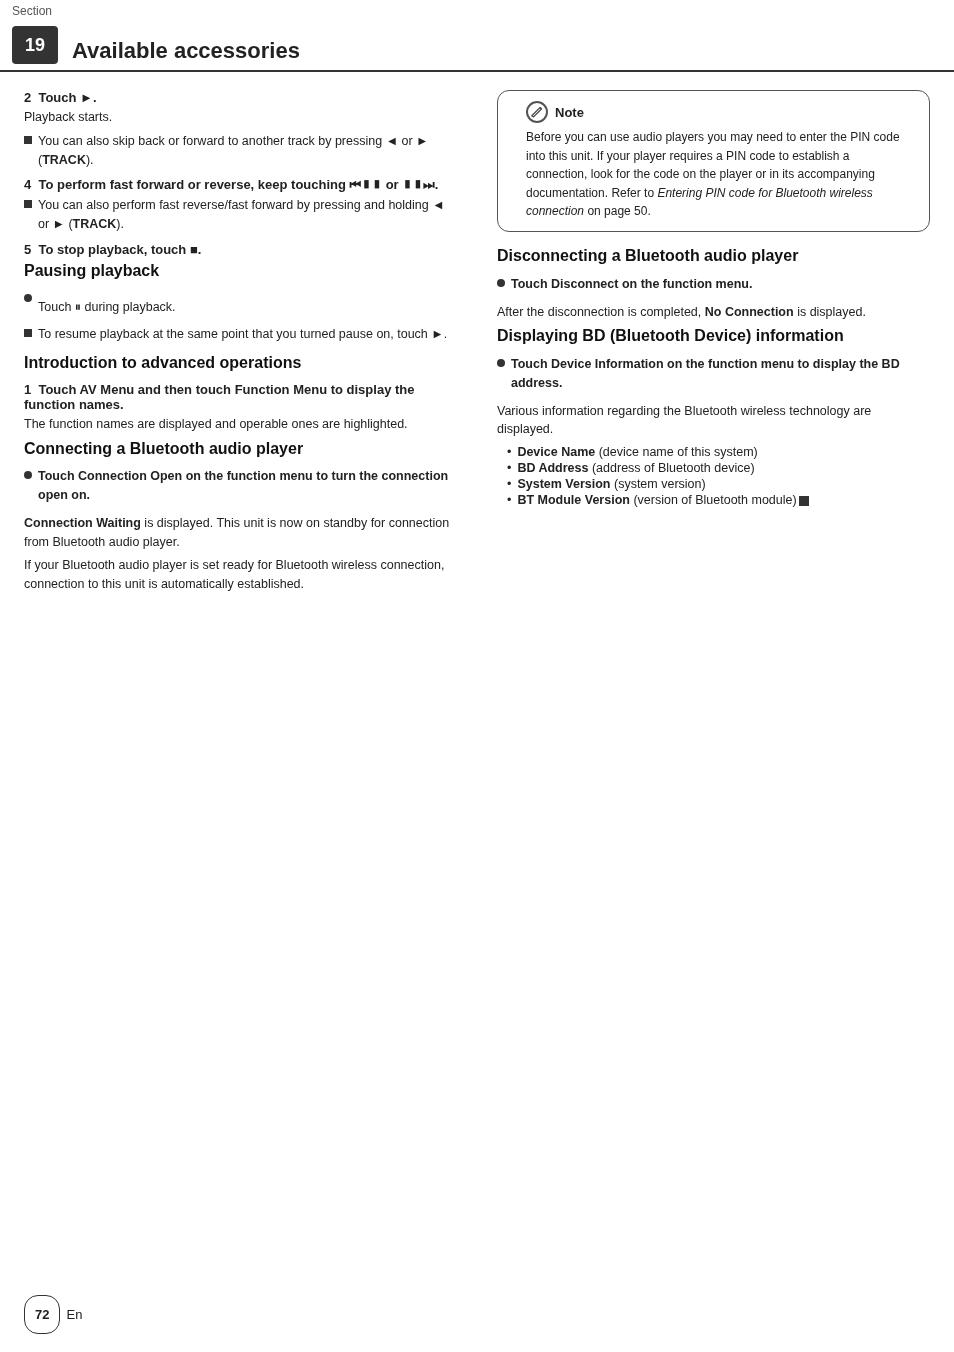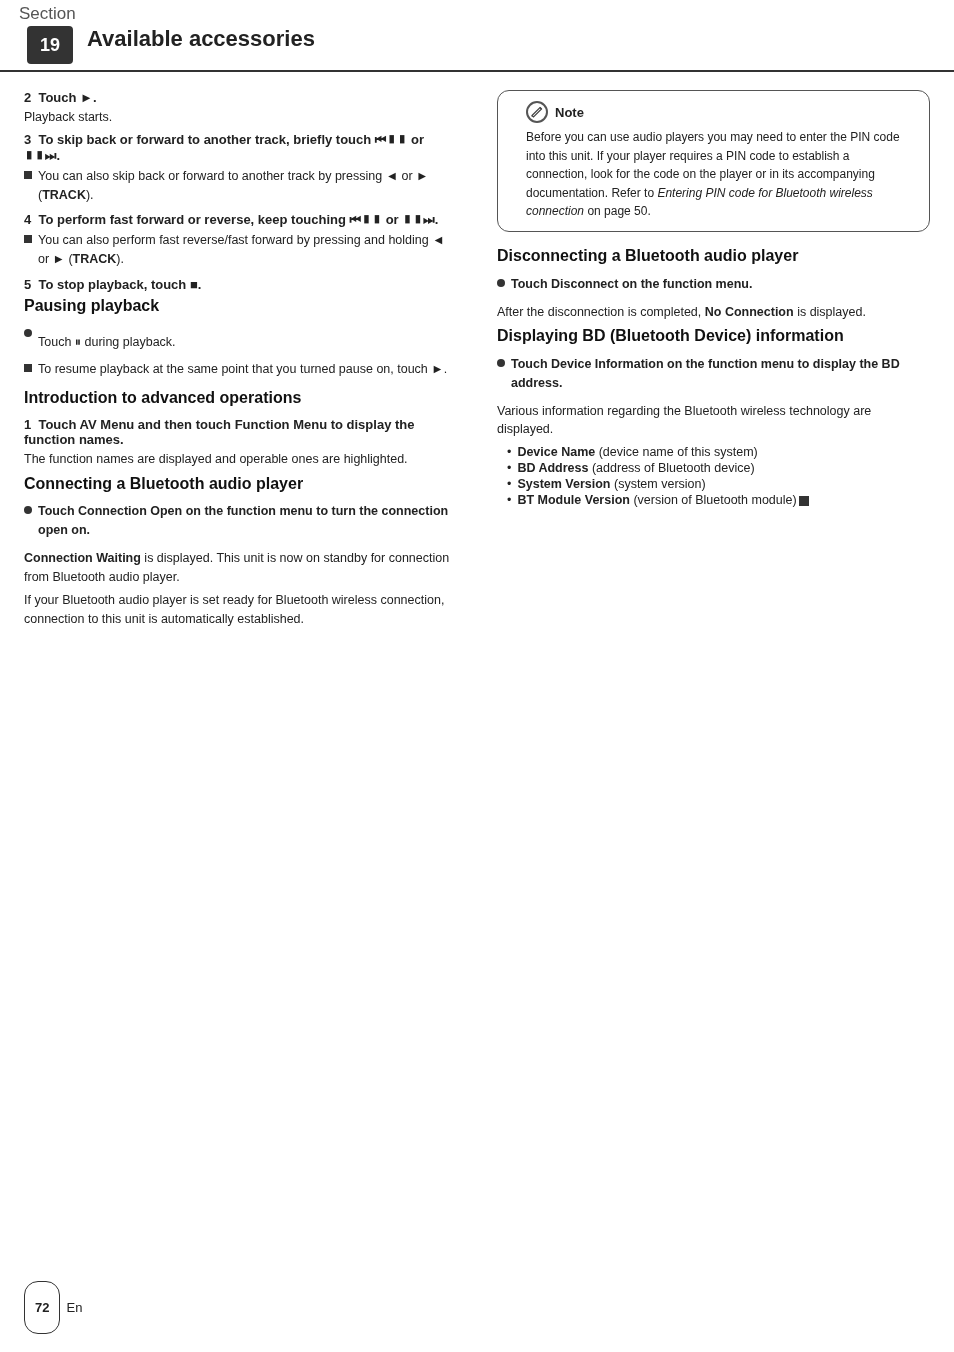--- a/index.html
+++ b/index.html
@@ -9,31 +9,31 @@
       background: #fff;
       font-family: Arial, Helvetica, sans-serif;
       font-size: 13px;
       color: #222;
       position: relative;
     }
 
     
     .header {
       display: flex;
-      align-items: flex-start;
+      align-items: flex-end;
       border-bottom: 2px solid #333;
-      padding: 6px 18px 6px 27px;
+      padding: 6px 18px 6px 12px;
       background: #fff;
     }
     .section-label {
-      font-size: 17px;
+      font-size: 12px;
       color: #555;
       position: absolute;
       top: 4px;
-      left: 19px;
+      left: 12px;
     }
     .section-box {
       display: inline-flex;
       align-items: center;
       justify-content: center;
       background: #333;
       color: #fff;
       font-size: 18px;
       font-weight: bold;
       width: 46px;
@@ -184,21 +184,21 @@
       align-items: center;
       gap: 6px;
       font-size: 13px;
     }
     .page-num-box {
       display: inline-flex;
       align-items: center;
       justify-content: center;
       border: 1.5px solid #333;
       border-radius: 14px;
-      padding: 18px 10px;
+      padding: 11px 10px;
       font-size: 13px;
       font-weight: bold;
     }
 
     
     .stop-icon {
       display: inline-block;
       width: 10px;
       height: 10px;
       background: #333;
@@ -222,21 +222,20 @@
   <div class="col-left">
 
     <div>
 
       <div>
         <div class="step-heading">2&nbsp;&nbsp;Touch ►.</div>
         <div class="body-text">Playback starts.</div>
       </div>
 
       <div>
-        <div class="step-heading">3&nbsp;&nbsp;To skip back or forward to another track, briefly touch ⏮▮▮ or ▮▮⏭.</div>
         <div class="bullet-item">
           <span class="bullet-square"></span>
           <span class="body-text">You can also skip back or forward to another track by pressing ◄ or ► (<strong>TRACK</strong>).</span>
         </div>
       </div>
 
       <div>
         <div class="step-heading">4&nbsp;&nbsp;To perform fast forward or reverse, keep touching ⏮▮▮ or ▮▮⏭.</div>
         <div class="bullet-item">
           <span class="bullet-square"></span>

